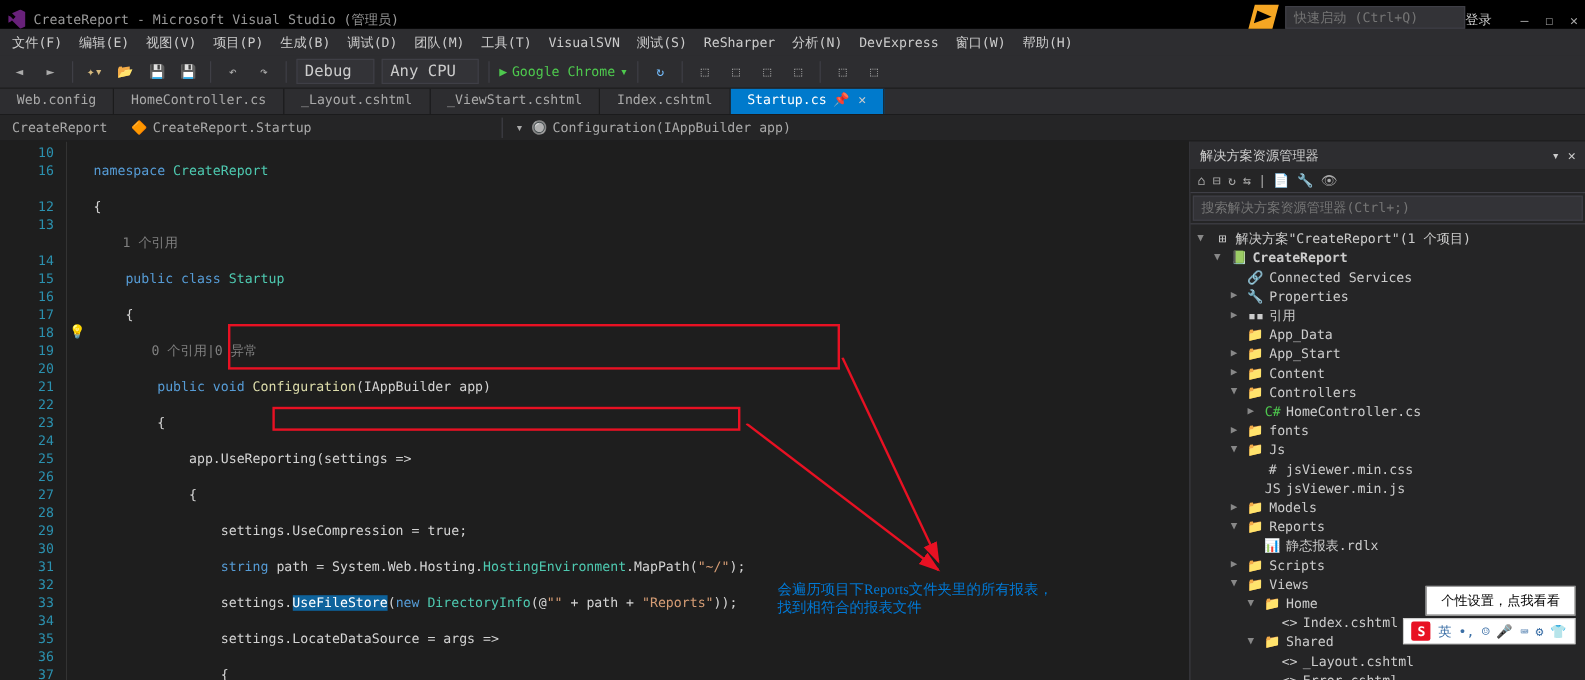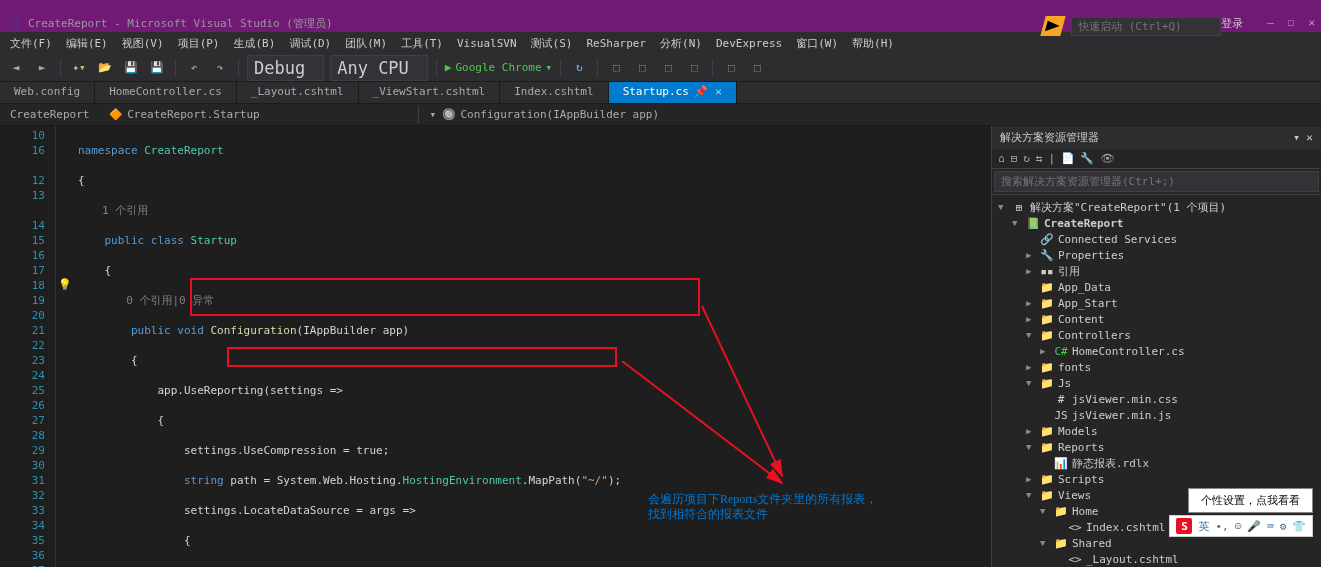--- a/index.html
+++ b/index.html
@@ -1,29 +1,29 @@
 <!DOCTYPE html>
 <html><head>
 <meta charset="utf-8">
 <style>
 *{margin:0;padding:0;box-sizing:border-box;font-family:"Microsoft YaHei",Consolas,monospace;font-size:11px}
 body{background:#2d2d30;color:#d4d4d4;width:1321px;height:567px;overflow:hidden;position:relative}
-.titlebar{height:24px;background:#701a75;display:flex;align-items:flex-start;padding:16px 6px;color:#999}
+.titlebar{height:24px;background:#000000;display:flex;align-items:flex-end;padding:0 6px;color:#999}
 .titlebar .vsicon{width:16px;height:16px;margin-right:6px;display:inline-block}
 .titlebar svg{width:16px;height:16px}
 .titlebar .title{flex:1}
 .titlebar .quickbox{display:flex;align-items:center;gap:4px}
 .titlebar .quickbox input{background:#333337;border:1px solid #3f3f46;color:#999;padding:2px 20px 2px 6px;width:150px}
 .titlebar .winbtns{display:flex;gap:14px;margin-left:14px;color:#aaa}
 .winbtns span{cursor:pointer}
 .menubar{height:22px;display:flex;align-items:center;padding:0 4px;gap:2px;color:#ccc}
 .menubar .m{padding:2px 6px;cursor:pointer}
 .toolbar{height:28px;background:#2d2d30;border-bottom:1px solid #1b1b1c;display:flex;align-items:center;padding:0 6px;gap:6px}
 .toolbar .sep{width:1px;height:18px;background:#3f3f46;margin:0 2px}
-.toolbar select,.toolbar .combo{background:#333337;border:1px solid #3f3f46;color:#ccc;padding:2px 18px 2px 6px;font-size:17px}
+.toolbar select,.toolbar .combo{background:#333337;border:1px solid #3f3f46;color:#ccc;padding:2px 18px 2px 6px;font-size:13px}
 .toolbar .tbtn{width:20px;height:20px;display:flex;align-items:center;justify-content:center;color:#aaa}
 .toolbar .start{color:#4ec94e;display:flex;align-items:center;gap:4px}
 .filetabs{height:22px;background:#2d2d30;display:flex;border-bottom:1px solid #1b1b1c}
 .filetabs .tab{padding:3px 14px;color:#aaa;cursor:pointer;border-right:1px solid #1b1b1c}
 .filetabs .tab.active{background:#007acc;color:#fff}
 .filetabs .pin{margin-left:6px;color:#ccc}
 .navbar{height:22px;background:#252526;display:flex;align-items:center;color:#aaa;border-bottom:1px solid #1b1b1c}
 .navbar .nb{padding:2px 10px;display:flex;align-items:center;gap:4px}
 .navbar .nb.b1{flex:0 0 320px;border-right:1px solid #3f3f46}
 .navbar .nb.b2{flex:1}
@@ -191,20 +191,21 @@
 <div class="row refline">    <span>1 个引用</span></div>
 <div class="row">    <span class="kw">public class</span> <span class="cls">Startup</span></div>
 <div class="row">    {</div>
 <div class="row refline">        <span>0 个引用|0 异常</span></div>
 <div class="row">        <span class="kw">public void </span><span class="meth">Configuration</span><span>(IAppBuilder app)</span></div>
 <div class="row">        {</div>
 <div class="row">            <span>app.UseReporting(settings =&gt;</span></div>
 <div class="row">            {</div>
 <div class="row">                <span>settings.UseCompression = true;</span></div>
 <div class="row">                <span class="kw">string</span> path = <span>System.Web.Hosting.</span><span class="cls">HostingEnvironment</span><span>.MapPath(</span><span class="str">"~/"</span><span>);</span></div>
+<div class="row">                <span>settings.</span><span class="selhl">UseFileStore</span><span>(</span><span class="kw">new </span><span class="cls">DirectoryInfo</span><span>(@</span><span class="str">""</span><span> + path + </span><span class="str">"Reports"</span><span>));</span></div>
 <div class="row">                <span>settings.LocateDataSource = args =&gt;</span></div>
 <div class="row">                {</div>
 
 
 
 
 
 
 
 

